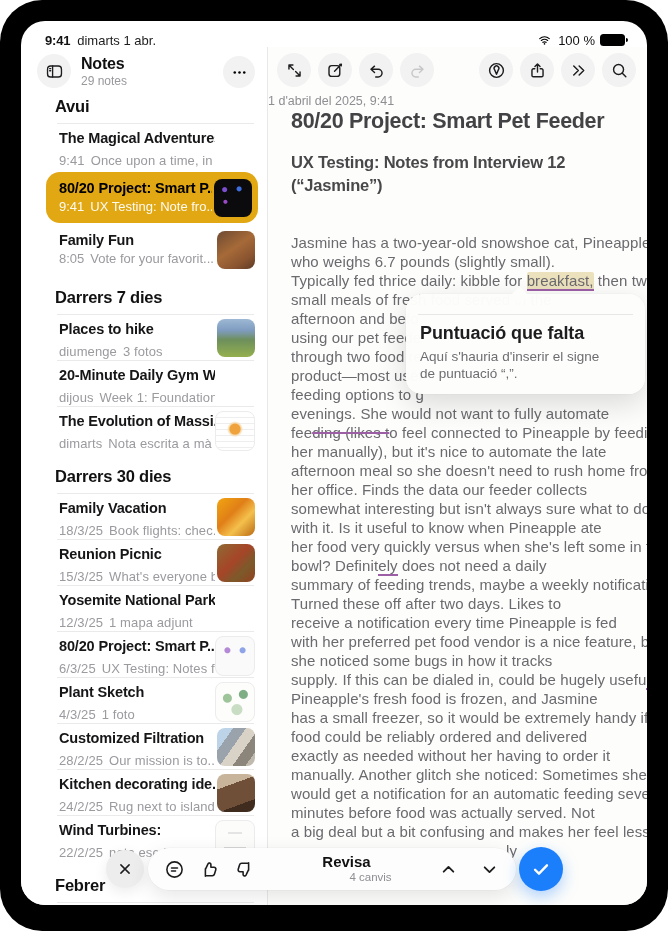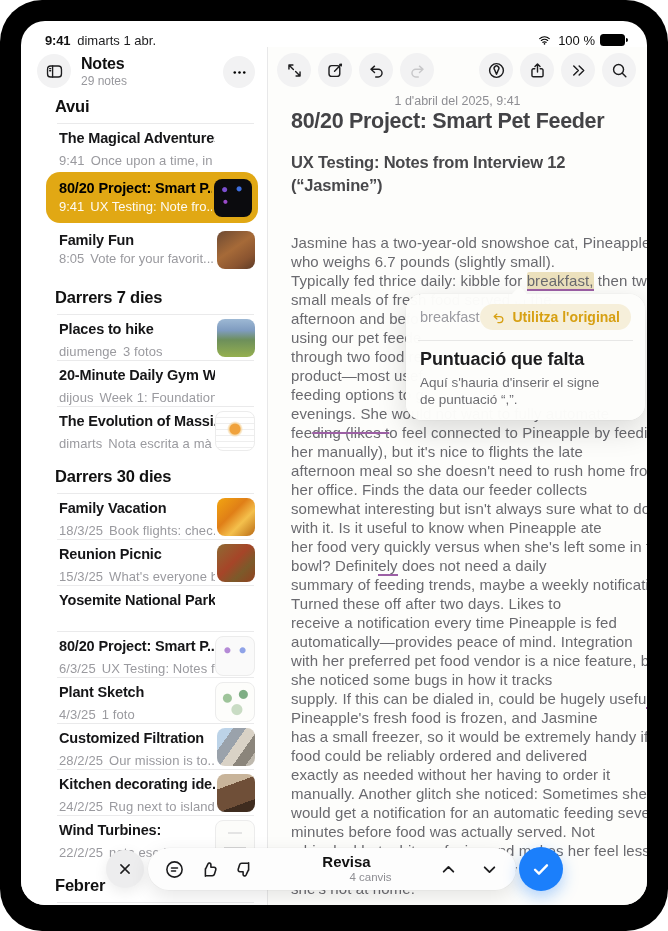--- a/index.html
+++ b/index.html
@@ -55,21 +55,21 @@
   .thumb-sketch-wind{background-color:#fcfcfa;border:1px solid #ececec;background-image:linear-gradient(#d8d8d8 0 0),linear-gradient(#e4e4e4 0 0);background-size:22px 2px,14px 2px;background-repeat:no-repeat;background-position:50% 72%,50% 30%;}
 
   
   .toolbar{position:absolute;top:6px;left:9px;right:11px;display:flex;align-items:center;}
   .tb-group{display:flex;gap:7px;}
   .tb-btn{width:34px;height:34px;border-radius:50%;background:#f2f2f3;border:none;padding:0;display:flex;align-items:center;justify-content:center;color:#1d1d1f;}
   .tb-btn svg{width:19px;height:19px;}
   .tb-btn.disabled{color:#c7c7c9;}
   .tb-spacer{flex:1;}
   .tb-search{margin-left:7px;}
-  .date-line{position:absolute;top:47px;left:0;right:0;text-align:center;font-size:12.5px;color:#8e8e93;}
+  .date-line{position:absolute;top:47px;left:0;right:0;font-size:12.5px;color:#8e8e93;}
 
   
   .note-title{position:absolute;top:62px;left:23px;font-size:21.5px;font-weight:800;color:#434346;letter-spacing:-.3px;white-space:nowrap;}
   .note-sub{position:absolute;top:104px;left:23px;font-size:16.5px;font-weight:700;color:#48484b;line-height:23px;letter-spacing:-.2px;}
   .body-lines{position:absolute;top:186px;left:23px;right:0;}
   .line{height:19px;font-size:15px;line-height:19px;color:#6a6a6f;white-space:nowrap;letter-spacing:.1px;}
   .seg-hl{background:var(--highlight,#ece1bd);border-bottom:2px solid var(--mark-purple,#9c5fa5);border-radius:2px 2px 0 0;}
   .seg-strike{text-decoration:line-through;text-decoration-color:var(--mark-purple,#9c5fa5);text-decoration-thickness:2px;}
   .seg-u{border-bottom:2px solid var(--mark-purple,#9c5fa5);}
   .line.shifted{padding-left:215px;}
@@ -175,20 +175,21 @@
             <div class="row-meta"><span class="m">18/3/25</span><span>Book flights: chec...</span></div>
             <div class="thumb thumb-orange-flowers"></div>
           </div>
           <div class="row line">
             <div class="row-title">Reunion Picnic</div>
             <div class="row-meta"><span class="m">15/3/25</span><span>What's everyone b...</span></div>
             <div class="thumb thumb-autumn"></div>
           </div>
           <div class="row line">
             <div class="row-title">Yosemite National Park</div>
+            <div class="row-meta"><span class="m">12/3/25</span><span>1 mapa adjunt</span></div>
           </div>
           <div class="row line">
             <div class="row-title">80/20 Project: Smart P...</div>
             <div class="row-meta"><span class="m">6/3/25</span><span>UX Testing: Notes f...</span></div>
             <div class="thumb thumb-sketch-purple"></div>
           </div>
           <div class="row line">
             <div class="row-title">Plant Sketch</div>
             <div class="row-meta"><span class="m">4/3/25</span><span>1 foto</span></div>
             <div class="thumb thumb-plants"></div>
@@ -278,57 +279,47 @@
           <div class="line"><span>who weighs 6.7 pounds (slightly small).</span></div>
           <div class="line"><span>Typically fed thrice daily: kibble for </span><span class="seg-hl">breakfast,</span><span> then two</span></div>
           <div class="line"><span>small meals of fresh food served in the</span></div>
           <div class="line"><span>afternoon and befo</span></div>
           <div class="line"><span>using our pet feede</span></div>
           <div class="line"><span>through two food re</span></div>
           <div class="line"><span>product—most usef</span></div>
           <div class="line"><span>feeding options to g</span></div>
           <div class="line"><span>evenings. She would not want to fully automate</span></div>
           <div class="line"><span>fee</span><span class="seg-strike">ding (likes t</span><span>o feel connected to Pineapple by feeding</span></div>
-          <div class="line"><span>her manually), but it's nice to flights the late</span></div>
+          <div class="line"><span>her manually), but it's nice to automate the late</span></div>
           <div class="line"><span>afternoon meal so she doesn't need to rush home from</span></div>
           <div class="line"><span>her office. Finds the data our feeder collects</span></div>
           <div class="line"><span>somewhat interesting but isn't always sure what to do</span></div>
           <div class="line"><span>with it. Is it useful to know when Pineapple ate</span></div>
           <div class="line"><span>her food very quickly versus when she's left some in the</span></div>
           <div class="line"><span>bowl? Definit</span><span class="seg-u">ely</span><span> does not need a daily</span></div>
           <div class="line"><span>summary of feeding trends, maybe a weekly notification.</span></div>
           <div class="line"><span>Turned these off after two days. Likes to</span></div>
           <div class="line"><span>receive a notification every time Pineapple is fed</span></div>
-          <div class="line"><span>automatically—provides peace of mind. Integration</span></div>
           <div class="line"><span>with her preferred pet food vendor is a nice feature, but</span></div>
           <div class="line"><span>she noticed some bugs in how it tracks</span></div>
           <div class="line"><span>supply. If this can be dialed in, could be hugely usefu</span><span class="seg-u">l</span></div>
           <div class="line"><span>Pineapple's fresh food is frozen, and Jasmine</span></div>
           <div class="line"><span>has a small freezer, so it would be extremely handy if</span></div>
           <div class="line"><span>food could be reliably ordered and delivered</span></div>
           <div class="line"><span>exactly as needed without her having to order it</span></div>
           <div class="line"><span>manually. Another glitch she noticed: Sometimes she</span></div>
           <div class="line"><span>would get a notification for an automatic feeding several</span></div>
           <div class="line"><span>minutes before food was actually served. Not</span></div>
           <div class="line"><span>a big deal but a bit confusing and makes her feel less</span></div>
           <div class="line shifted"><span>ly</span></div>
           <div class="line"><span>she's not at home.</span></div>
         </div>
 
       <div class="popup">
         <div class="popup-caret"></div>
-        <div class="popup-row1">
-          <span class="popup-word">breakfast</span>
-          <button class="popup-pill">
-            <svg viewBox="0 0 24 24" fill="none" stroke="currentColor" stroke-width="2" stroke-linecap="round" stroke-linejoin="round">
-                <path d="M9.5 6.5 5 10.5l4.5 4M5 10.5h9.2a4.8 4.8 0 1 1 0 9.6H11"></path>
-              </svg>
-            <span>Utilitza l'original</span>
-          </button>
-        </div>
         <div class="popup-div"></div>
         <div class="popup-title">Puntuació que falta</div>
         <div class="popup-body">
           <div>Aquí s'hauria d'inserir el signe</div>
           <div>de puntuació “,”.</div>
         </div>
       </div>
     </div>
 
     <button class="rv-close">

